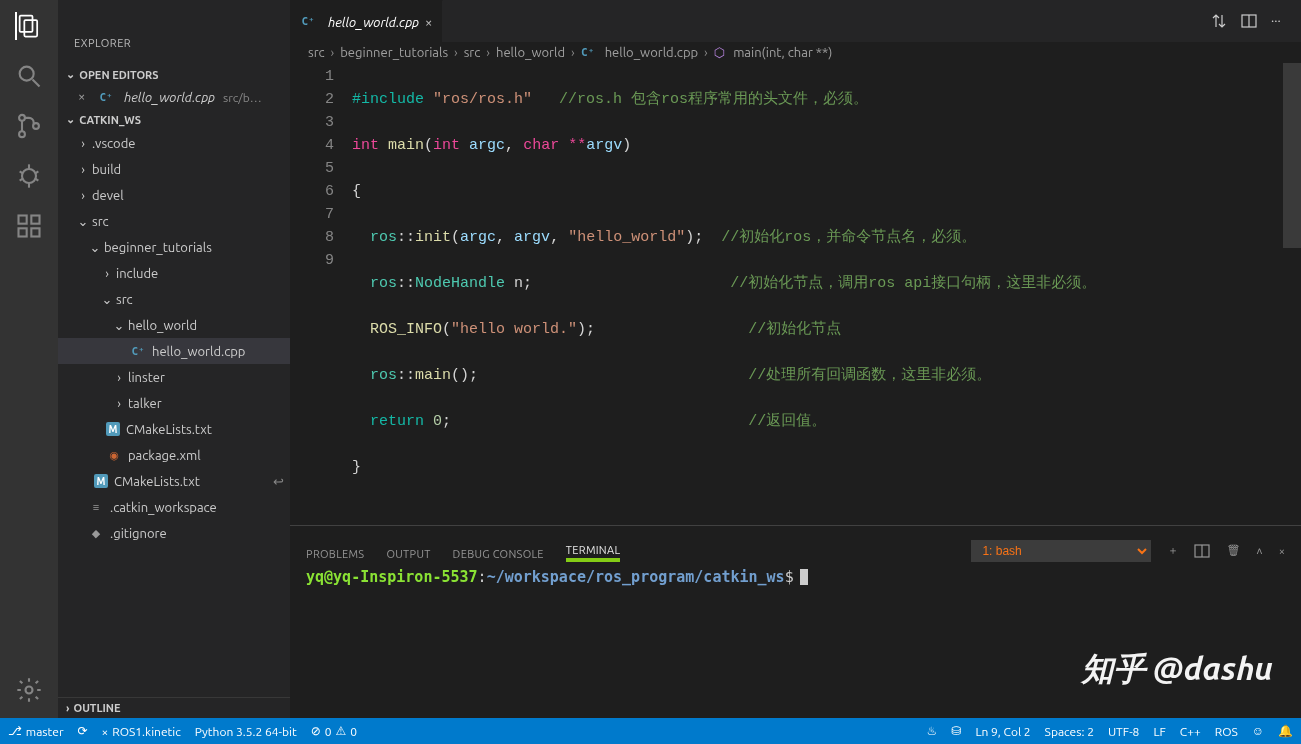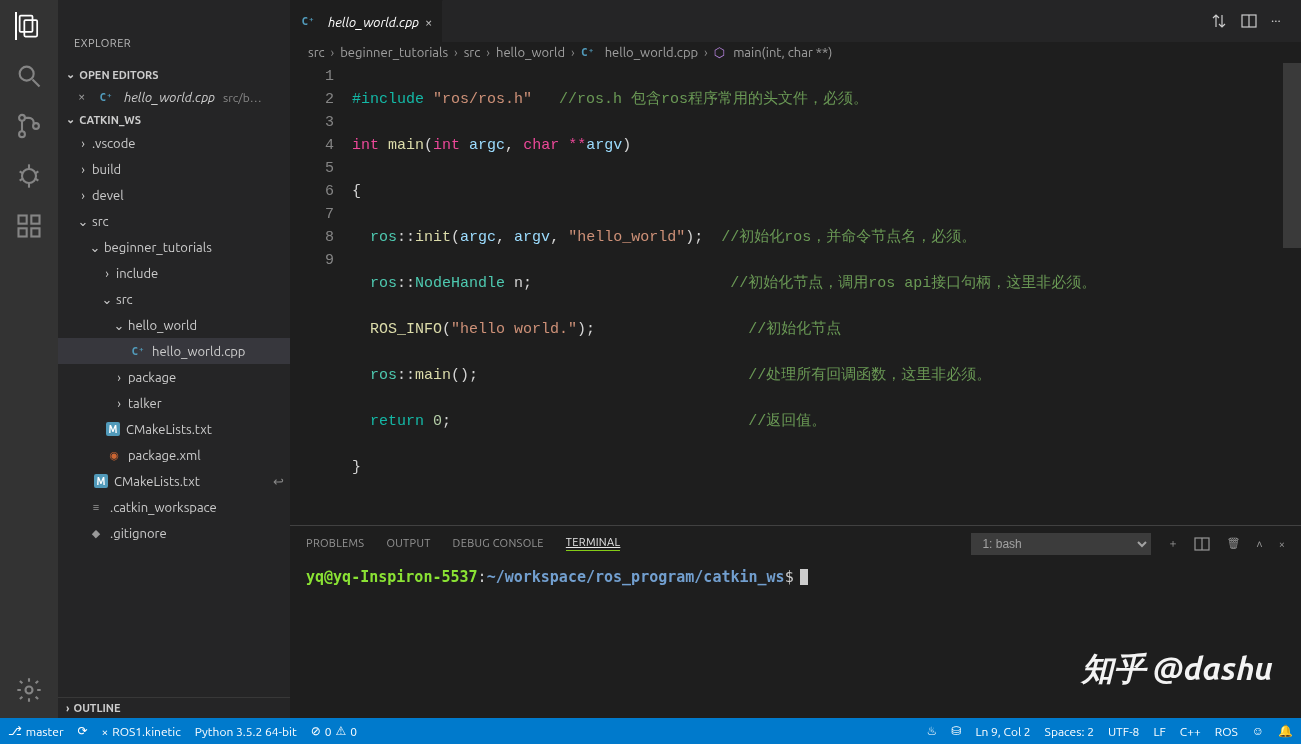--- a/index.html
+++ b/index.html
@@ -39,25 +39,25 @@
 .tok-pp { color:#14b8a6; }
 .tok-str { color:#ce9178; }
 .tok-cmt { color:#6a9955; }
 .tok-kw { color:#ec4899; }
 .tok-fn { color:#dcdcaa; }
 .tok-var { color:#9cdcfe; }
 .tok-num { color:#b5cea8; }
 .tok-type { color:#4ec9b0; }
 .tok-pn { color:#d4d4d4; }
 .panel { height:260px; border-top:1px solid #414141; background:#1e1e1e; display:flex; flex-direction:column; }
-.panel-tabs { height:36px; display:flex; align-items:center; padding: 0 16px; gap:22px; font-size:11px; color:#969696;}
+.panel-tabs { height:36px; display:flex; align-items:flex-end; padding: 0 16px; gap:22px; font-size:11px; color:#969696;}
 .ptab { cursor:pointer; letter-spacing:0.3px; padding-bottom:2px;}
-.ptab.active { color:#e7e7e7; border-bottom:1px solid #84cc16;text-decoration:underline; }
+.ptab.active { color:#e7e7e7; border-bottom:4px solid #84cc16; }
 .panel-actions { margin-left:auto; display:flex; align-items:center; gap:16px; }
-.term-select { background:#3c3c3c; color:#a3a3a3; border:1px solid #3c3c3c; padding:2px 6px; font-size:12px; width:180px; }
+.term-select { background:#3c3c3c; color:#f97316; border:1px solid #3c3c3c; padding:2px 6px; font-size:12px; width:180px; }
 .term-body { flex:1; padding: 6px 16px; font-family:"Droid Sans Mono",monospace; font-size:15px; }
 .term-user { color:#8ae234; font-weight:700;}
 .term-path { color:#729fcf; font-weight:700;}
 .term-cursor { display:inline-block; width:8px; height:16px; background:#ccc; vertical-align:middle; margin-left:6px;}
 .statusbar { height:26px; background:#007acc; color:#fff; display:flex; align-items:center; font-size:12px; padding:0 8px; gap:14px;}
 .statusbar .sb-item { display:flex; align-items:center; gap:4px; cursor:pointer; }
 .statusbar .grow { flex:1; }
 .watermark { position:absolute; right:28px; bottom:52px; color:#fff; font-size:32px; font-weight:600; opacity:0.95; font-style:italic;}
 svg { width:100%; height:100%; }
 .icon-sm { width:16px; height:16px; }
@@ -165,21 +165,21 @@
       <div class="tree-row" style="padding-left:54px">
           <span class="chev">⌄</span>
           <span>hello_world</span>
         </div>
       <div class="tree-row active" style="padding-left:72px">
           <span class="fi fi-cpp">C⁺</span>
           <span>hello_world.cpp</span>
         </div>
       <div class="tree-row" style="padding-left:54px">
           <span class="chev">›</span>
-          <span>package</span>
+          <span>linster</span>
         </div>
       <div class="tree-row" style="padding-left:54px">
           <span class="chev">›</span>
           <span>talker</span>
         </div>
       <div class="tree-row" style="padding-left:48px">
           <span class="fi fi-m">M</span>
           <span>CMakeLists.txt</span>
         </div>
       <div class="tree-row" style="padding-left:48px">

